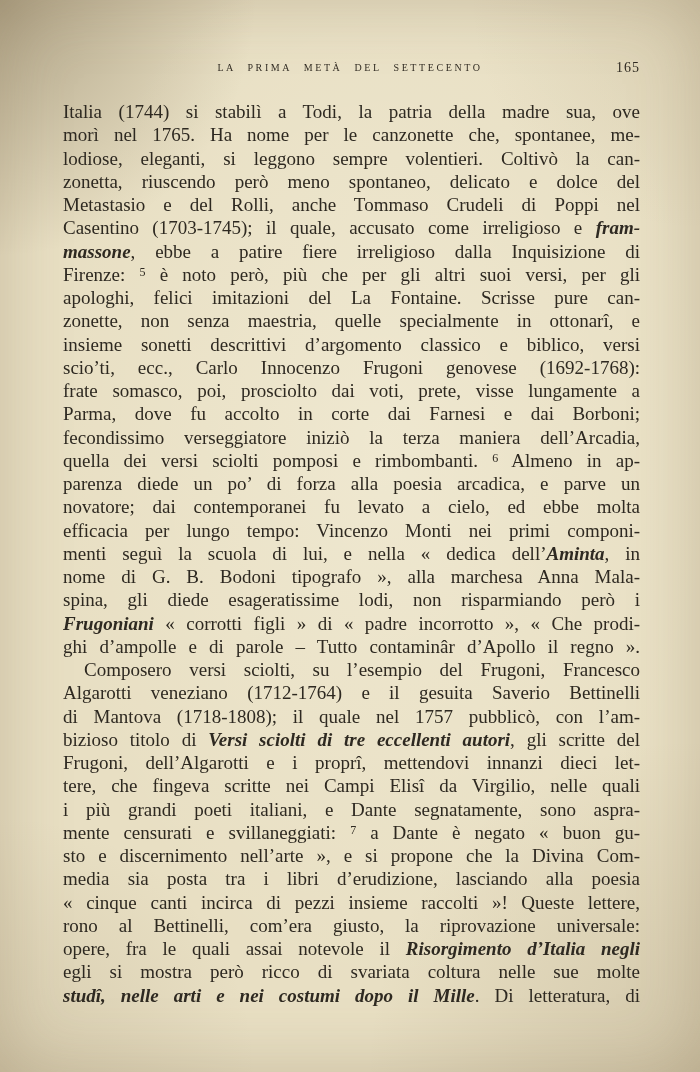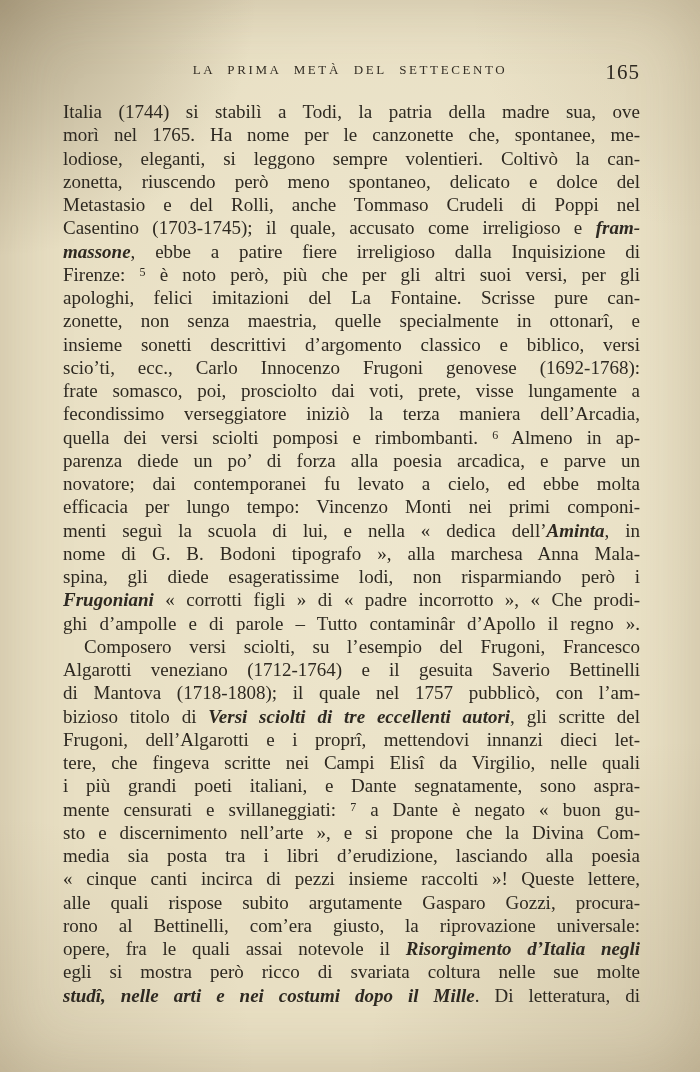--- a/index.html
+++ b/index.html
@@ -23,29 +23,29 @@
   }
   .running-head {
     position: absolute;
     top: 62px; left: 60px; right: 60px;
     height: 22px;
   }
   .running-title {
     position: absolute;
     left: 0; right: 0;
     text-align: center;
-    font-size: 13px;
+    font-size: 10px;
     letter-spacing: 2.6px;
     word-spacing: 7px;
     color: #332d24;
   }
   .page-number {
     position: absolute;
     right: 0; top: -2px;
-    font-size: 21px;
+    font-size: 14px;
     letter-spacing: 1px;
     color: #2e2921;
     margin-left: 35px;
   }
   .text-block {
     position: absolute;
     top: 100px; left: 63px;
     width: 577px;
     font-size: 19px;
     line-height: 23.25px;
@@ -80,20 +80,21 @@
         <div class="line"><span>zonetta, riuscendo però meno spontaneo, delicato e dolce del</span></div>
         <div class="line"><span>Metastasio e del Rolli, anche Tommaso Crudeli di Poppi nel</span></div>
         <div class="line"><span>Casentino (1703-1745); il quale, accusato come irreligioso e </span><span class="i">fram-</span></div>
         <div class="line"><span class="i">massone</span><span>, ebbe a patire fiere irreligioso dalla Inquisizione di</span></div>
         <div class="line"><span>Firenze: </span><span class="sup">5</span><span> è noto però, più che per gli altri suoi versi, per gli</span></div>
         <div class="line"><span>apologhi, felici imitazioni del La Fontaine. Scrisse pure can-</span></div>
         <div class="line"><span>zonette, non senza maestria, quelle specialmente in ottonarî, e</span></div>
         <div class="line"><span>insieme sonetti descrittivi d’argomento classico e biblico, versi</span></div>
         <div class="line"><span>scio’ti, ecc., Carlo Innocenzo Frugoni genovese (1692-1768):</span></div>
         <div class="line"><span>frate somasco, poi, prosciolto dai voti, prete, visse lungamente a</span></div>
+        <div class="line"><span>Parma, dove fu accolto in corte dai Farnesi e dai Borboni;</span></div>
         <div class="line"><span>fecondissimo verseggiatore iniziò la terza maniera dell’Arcadia,</span></div>
         <div class="line"><span>quella dei versi sciolti pomposi e rimbombanti. </span><span class="sup">6</span><span> Almeno in ap-</span></div>
         <div class="line"><span>parenza diede un po’ di forza alla poesia arcadica, e parve un</span></div>
         <div class="line"><span>novatore; dai contemporanei fu levato a cielo, ed ebbe molta</span></div>
         <div class="line"><span>efficacia per lungo tempo: Vincenzo Monti nei primi componi-</span></div>
         <div class="line"><span>menti seguì la scuola di lui, e nella « dedica dell’</span><span class="i">Aminta</span><span>, in</span></div>
         <div class="line"><span>nome di G. B. Bodoni tipografo », alla marchesa Anna Mala-</span></div>
         <div class="line"><span>spina, gli diede esageratissime lodi, non risparmiando però i</span></div>
         <div class="line"><span class="i">Frugoniani</span><span> « corrotti figli » di « padre incorrotto », « Che prodi-</span></div>
         <div class="line"><span>ghi d’ampolle e di parole – Tutto contaminâr d’Apollo il regno ».</span></div>
@@ -103,20 +104,19 @@
         <div class="line"><span>Algarotti veneziano (1712-1764) e il gesuita Saverio Bettinelli</span></div>
         <div class="line"><span>di Mantova (1718-1808); il quale nel 1757 pubblicò, con l’am-</span></div>
         <div class="line"><span>bizioso titolo di </span><span class="i">Versi sciolti di tre eccellenti autori</span><span>, gli scritte del</span></div>
         <div class="line"><span>Frugoni, dell’Algarotti e i proprî, mettendovi innanzi dieci let-</span></div>
         <div class="line"><span>tere, che fingeva scritte nei Campi Elisî da Virgilio, nelle quali</span></div>
         <div class="line"><span>i più grandi poeti italiani, e Dante segnatamente, sono aspra-</span></div>
         <div class="line"><span>mente censurati e svillaneggiati: </span><span class="sup">7</span><span> a Dante è negato « buon gu-</span></div>
         <div class="line"><span>sto e discernimento nell’arte », e si propone che la Divina Com-</span></div>
         <div class="line"><span>media sia posta tra i libri d’erudizione, lasciando alla poesia</span></div>
         <div class="line"><span>« cinque canti incirca di pezzi insieme raccolti »! Queste lettere,</span></div>
-        <div class="line"><span>alle quali rispose subito argutamente Gasparo Gozzi, procura-</span></div>
         <div class="line"><span>rono al Bettinelli, com’era giusto, la riprovazione universale:</span></div>
         <div class="line"><span>opere, fra le quali assai notevole il </span><span class="i">Risorgimento d’Italia negli</span></div>
         <div class="line"><span>egli si mostra però ricco di svariata coltura nelle sue molte</span></div>
         <div class="line"><span class="i">studî, nelle arti e nei costumi dopo il Mille</span><span>. Di letteratura, di</span></div>
       </div>
     </div>
 </div>
 
 </body></html>

